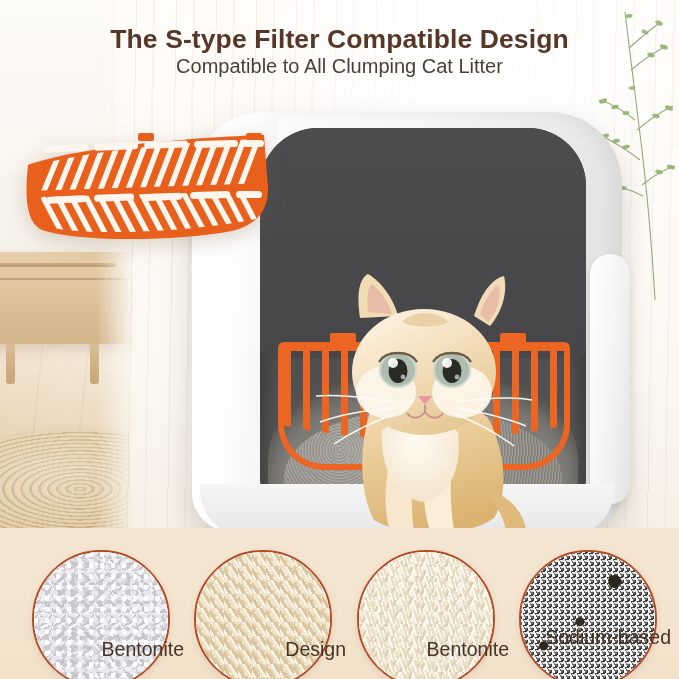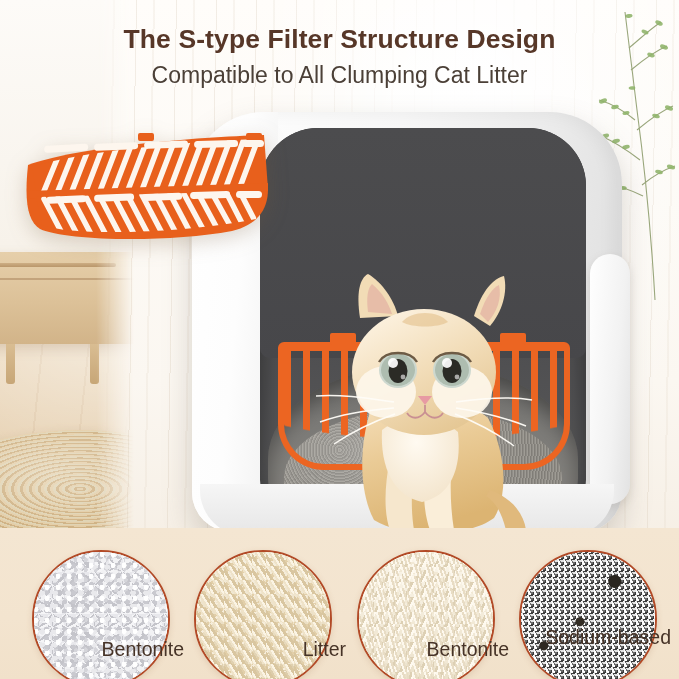--- a/index.html
+++ b/index.html
@@ -52,21 +52,21 @@
   .window-glow{position:absolute;left:300px;top:-40px;width:320px;height:300px;
       background:radial-gradient(ellipse at center,rgba(255,255,255,.95),rgba(255,255,255,0) 70%);}
 
   
   .branch{position:absolute;left:585px;top:0;width:94px;height:300px;}
 
   
   .headline{position:absolute;left:0;top:24px;width:679px;text-align:center;}
   .title{font-size:26.5px;font-weight:bold;color:#573728;letter-spacing:.1px;
       text-shadow:0 1px 2px rgba(255,255,255,.85);}
-  .subtitle{margin-top:7px;font-size:23px;color:#4b4037;
+  .subtitle{font-size:20px;color:#4b4037;
       text-shadow:0 1px 2px rgba(255,255,255,.8);}
 
   
   .appliance{position:absolute;left:186px;top:112px;width:468px;height:420px;}
   .shell{position:absolute;left:6px;top:0;width:430px;height:420px;
       border-radius:72px 72px 40px 40px;
       background:linear-gradient(100deg,#ffffff 0%,#f7f7f7 42%,#ebebeb 72%,#dcdcdc 100%);
       box-shadow:0 14px 30px rgba(120,110,100,.28), inset -8px 0 18px rgba(0,0,0,.05);}
   .shell-left-rim{position:absolute;left:6px;top:0;width:86px;height:420px;
       border-radius:72px 0 0 40px;
@@ -377,37 +377,37 @@
       <rect x="124" y="61" width="40" height="7" rx="3.5" transform="rotate(-1.8 124 61)"></rect>
       <rect x="172" y="59" width="40" height="7" rx="3.5" transform="rotate(-1.4 172 59)"></rect>
       <rect x="218" y="58" width="26" height="7" rx="3.5"></rect>
     </g>
 
     <rect x="120" y="0" width="16" height="8" rx="2" fill="#e8601c"></rect>
     <rect x="228" y="0" width="16" height="7" rx="2" fill="#e8601c"></rect>
   </svg>
 
   <div class="headline">
-    <div class="title">The S-type Filter Structure Design</div>
+    <div class="title">The S-type Filter Compatible Design</div>
     <div class="subtitle">Compatible to All Clumping Cat Litter</div>
   </div>
 
   <div class="strip">
     <div class="swatch" style="left:32px;top:22px;">
       <div class="fill tex-bentonite-grey"></div>
     </div>
     <div class="swatch" style="left:194px;top:22px;">
       <div class="fill tex-mixed"></div>
     </div>
     <div class="swatch" style="left:357px;top:22px;">
       <div class="fill tex-bentonite-rod"></div>
     </div>
     <div class="swatch" style="left:519px;top:22px;">
       <div class="fill tex-sodium"></div>
     </div>
 
     <div class="cap" style="left:14px;top:110px;">Bentonite</div>
-    <div class="cap" style="left:176px;top:110px;">Litter</div>
+    <div class="cap" style="left:176px;top:110px;">Design</div>
     <div class="cap" style="left:339px;top:110px;">Bentonite</div>
     <div class="cap" style="left:501px;top:98px;">Sodium-based</div>
   </div>
 
 </div>
 
 </body></html>

